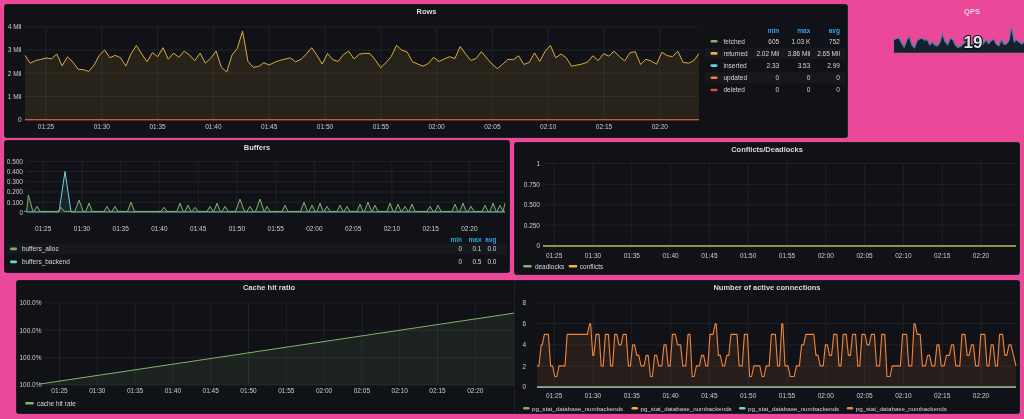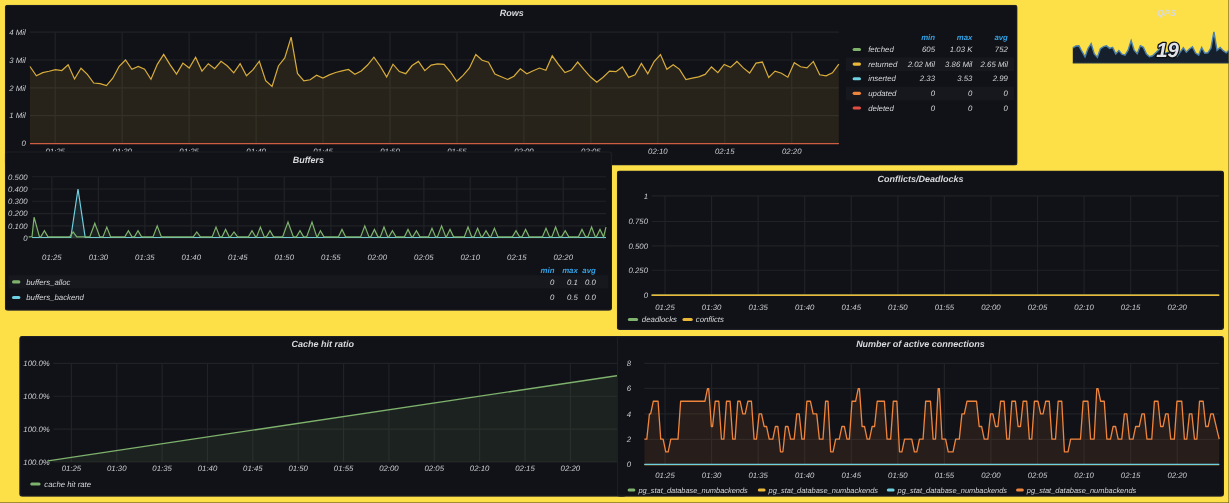--- a/index.html
+++ b/index.html
@@ -1,15 +1,15 @@
 <!DOCTYPE html>
 <html><head><meta charset="utf-8"><style>
 html,body{margin:0;padding:0;background:#0b0c0e;}
 *{font-family:"Liberation Sans",sans-serif;}
-#page{position:relative;width:1024px;height:419px;background:#fde047;overflow:hidden;font-style:italic;}
+#page{position:relative;width:1024px;height:419px;background:#ec4899;overflow:hidden;}
 .panel{position:absolute;}
 </style></head><body>
 <div id="page">
 <div class="panel" style="left:4px;top:4px;width:844px;height:134px">
       <svg width="844" height="134" viewBox="0 0 844 134" style="position:absolute;left:0;top:0">
         <rect x="0.5" y="0.5" width="843" height="133" rx="2" fill="#111217" stroke="#1d1f24"></rect>
         <text x="422.5" y="9.5" font-size="7.5" fill="#d8dadd" text-anchor="middle" font-weight="bold" font-family="Liberation Sans, sans-serif">Rows</text>
         <line x1="21.0" y1="22.8" x2="695.0" y2="22.8" stroke="#202226" stroke-width="1"></line>
         <text x="17.5" y="25.1" font-size="6.5" fill="#c8ccd1" text-anchor="end" font-weight="normal" font-family="Liberation Sans, sans-serif">4 Mil</text>
         <line x1="21.0" y1="46.0" x2="695.0" y2="46.0" stroke="#202226" stroke-width="1"></line>
@@ -82,21 +82,21 @@
     </div>
 <div class="panel" style="left:888px;top:4px;width:168px;height:134px">
       <svg width="168" height="134" viewBox="0 0 168 134" style="position:absolute;left:0;top:0">
         <text x="84.0" y="9.5" font-size="7.5" fill="#d8dadd" text-anchor="middle" font-weight="bold" font-family="Liberation Sans, sans-serif">QPS</text>
         <polygon points="6.0,35.8 8.6,34.4 11.1,34.2 13.7,39.1 16.2,43.3 18.8,36.3 21.3,32.4 23.9,41.0 26.5,43.8 29.0,36.6 31.6,34.9 34.1,34.2 36.7,36.3 39.2,35.5 41.8,40.9 44.4,38.1 46.9,41.2 49.5,41.9 52.0,38.0 54.6,29.8 57.1,37.8 59.7,40.7 62.3,34.2 64.8,35.5 67.4,41.1 69.9,43.3 72.5,42.5 75.0,40.1 77.6,37.6 80.2,35.2 82.7,40.7 85.3,39.5 87.8,42.3 90.4,34.2 93.0,42.7 95.5,39.4 98.1,35.8 100.6,39.5 103.2,36.8 105.7,35.1 108.3,40.2 110.9,41.9 113.4,35.5 116.0,40.4 118.5,40.0 121.1,36.2 123.6,22.5 126.2,37.9 128.8,35.5 131.3,38.2 133.9,40.0 136.4,37.6 139.0,39.3 141.5,31.6 144.1,34.8 146.7,40.7 149.2,36.4 151.8,34.2 154.3,35.3 156.9,23.8 159.4,42.8 162.0,45.4 162.0,48.5 6.0,48.5" fill="#15202c"></polygon>
         <polyline points="6.0,35.8 8.6,34.4 11.1,34.2 13.7,39.1 16.2,43.3 18.8,36.3 21.3,32.4 23.9,41.0 26.5,43.8 29.0,36.6 31.6,34.9 34.1,34.2 36.7,36.3 39.2,35.5 41.8,40.9 44.4,38.1 46.9,41.2 49.5,41.9 52.0,38.0 54.6,29.8 57.1,37.8 59.7,40.7 62.3,34.2 64.8,35.5 67.4,41.1 69.9,43.3 72.5,42.5 75.0,40.1 77.6,37.6 80.2,35.2 82.7,40.7 85.3,39.5 87.8,42.3 90.4,34.2 93.0,42.7 95.5,39.4 98.1,35.8 100.6,39.5 103.2,36.8 105.7,35.1 108.3,40.2 110.9,41.9 113.4,35.5 116.0,40.4 118.5,40.0 121.1,36.2 123.6,22.5 126.2,37.9 128.8,35.5 131.3,38.2 133.9,40.0 136.4,37.6 139.0,39.3 141.5,31.6 144.1,34.8 146.7,40.7 149.2,36.4 151.8,34.2 154.3,35.3 156.9,23.8 159.4,42.8 162.0,45.4" fill="none" stroke="#4e80ac" stroke-width="1.2"></polyline>
         <line x1="6.0" y1="48.5" x2="162.0" y2="48.5" stroke="#2c3a4a" stroke-width="1"></line>
         <text x="85" y="43.5" font-size="17" fill="#e0e3e7" text-anchor="middle" font-weight="bold" font-family="Liberation Sans, sans-serif" stroke="#0c0e12" stroke-width="2.2" paint-order="stroke" stroke-linejoin="round">19</text>
       </svg>
     </div>
-<div class="panel" style="left:4px;top:126px;width:430px;height:133px">
+<div class="panel" style="left:4px;top:140px;width:430px;height:133px">
       <svg width="506" height="133" viewBox="0 0 506 133" style="position:absolute;left:0;top:0">
         <rect x="0.5" y="0.5" width="505" height="132" rx="2" fill="#111217" stroke="#1d1f24"></rect>
         <text x="253.0" y="9.5" font-size="7.5" fill="#d8dadd" text-anchor="middle" font-weight="bold" font-family="Liberation Sans, sans-serif">Buffers</text>
         <line x1="22.7" y1="21.3" x2="501.0" y2="21.3" stroke="#202226"></line>
         <text x="19.0" y="23.6" font-size="6.5" fill="#c8ccd1" text-anchor="end" font-weight="normal" font-family="Liberation Sans, sans-serif">0.500</text>
         <line x1="22.7" y1="31.5" x2="501.0" y2="31.5" stroke="#202226"></line>
         <text x="19.0" y="33.8" font-size="6.5" fill="#c8ccd1" text-anchor="end" font-weight="normal" font-family="Liberation Sans, sans-serif">0.400</text>
         <line x1="22.7" y1="41.7" x2="501.0" y2="41.7" stroke="#202226"></line>
         <text x="19.0" y="44.0" font-size="6.5" fill="#c8ccd1" text-anchor="end" font-weight="normal" font-family="Liberation Sans, sans-serif">0.300</text>
         <line x1="22.7" y1="52.0" x2="501.0" y2="52.0" stroke="#202226"></line>

